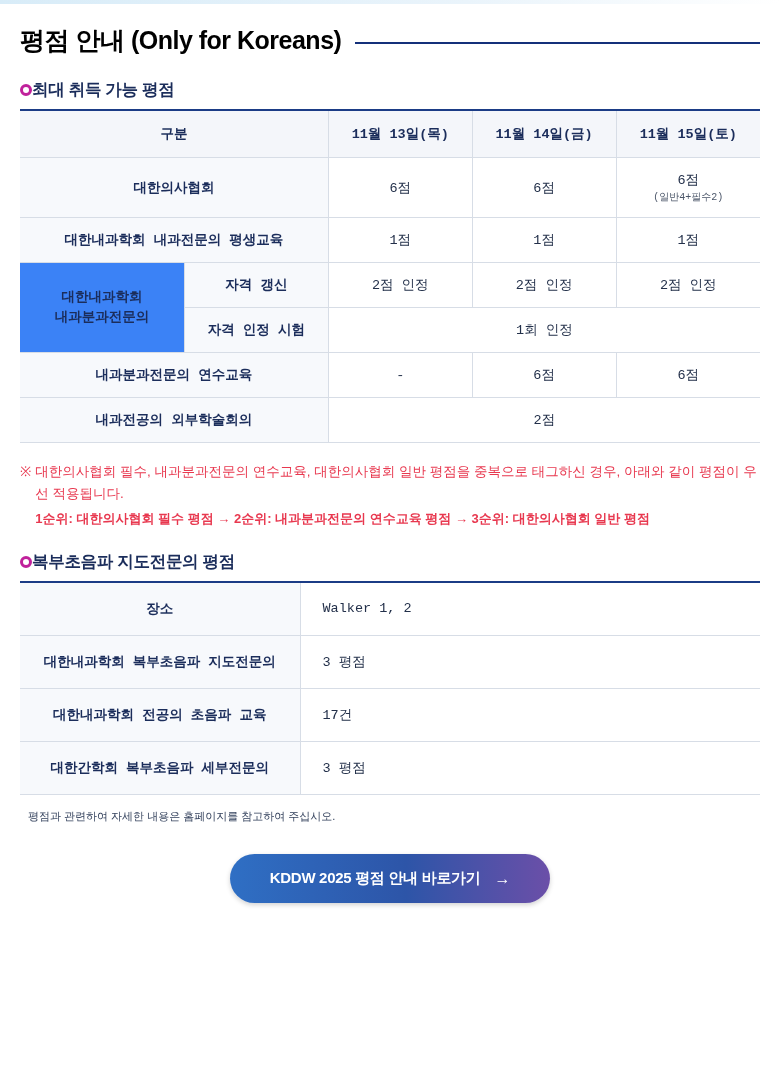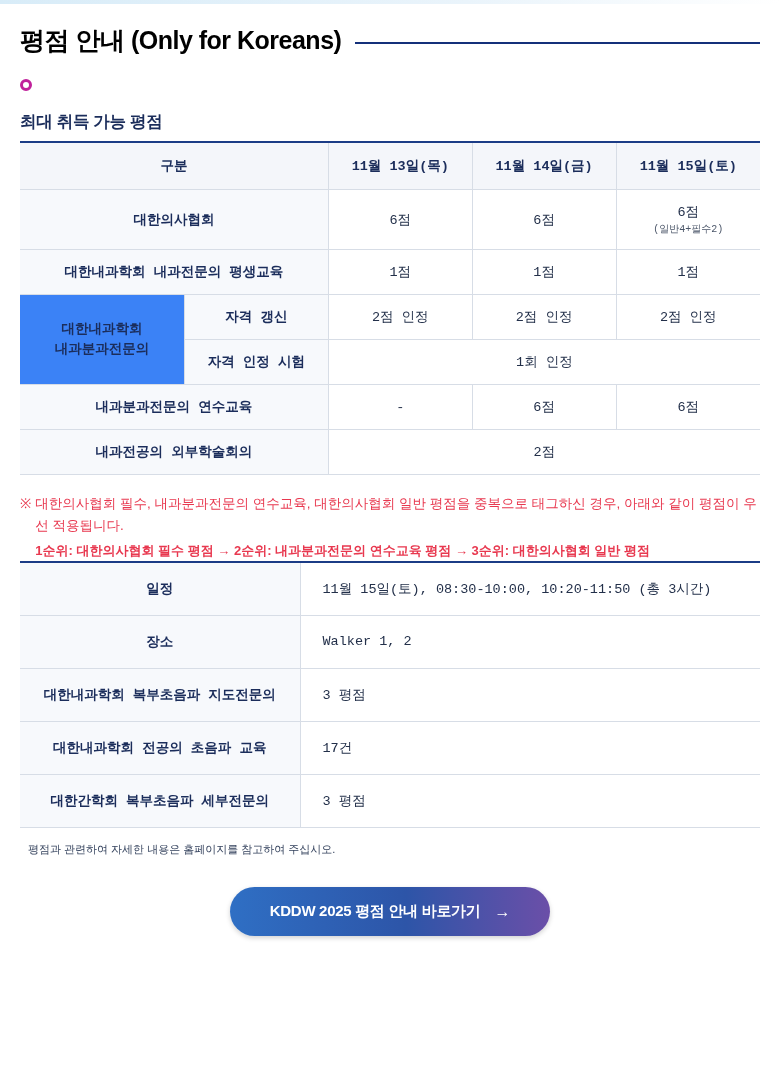--- a/index.html
+++ b/index.html
@@ -40,23 +40,23 @@
     flex: 1;
     height: 2px;
     background: #14307a;
     margin-left: 14px;
     margin-top: 4px;
   }
 
   
   .section-head {
     display: flex;
-    gap: 20px;
+    align-items: center;
+    gap: 0;
     padding: 22px 20px 8px 20px;
-    flex-direction: column;
   }
   .ring {
     width: 12px; height: 12px;
     border-radius: 50%;
     border: 3px solid #c0219b;
     background: #ffffff;
     flex: none;
   }
   .section-title {
     font-size: 16.5px;
@@ -257,28 +257,28 @@
   </div>
 
   <div class="note">
     <span class="note-mark">※</span>
     <span class="note-body">
       <span>대한의사협회 필수, 내과분과전문의 연수교육, 대한의사협회 일반 평점을 중복으로 태그하신 경우, 아래와 같이 평점이 우선 적용됩니다.</span>
       <span class="note-order">1순위: 대한의사협회 필수 평점 → 2순위: 내과분과전문의 연수교육 평점 → 3순위: 대한의사협회 일반 평점</span>
     </span>
   </div>
 
+  <div class="section-head">
+    <span class="ring"></span>
+    <span class="section-title">복부초음파 지도전문의 평점</span>
+  </div>
 
   <div class="table-wrap">
     <table class="info">
       <tbody>
-        <tr>
-          <td class="k">일정</td>
-          <td class="v">11월 15일(토), 08:30-10:00, 10:20-11:50 (총 3시간)</td>
-        </tr>
         <tr>
           <td class="k">장소</td>
           <td class="v">Walker 1, 2</td>
         </tr>
         <tr>
           <td class="k">대한내과학회 복부초음파 지도전문의</td>
           <td class="v">3 평점</td>
         </tr>
         <tr>
           <td class="k">대한내과학회 전공의 초음파 교육</td>

